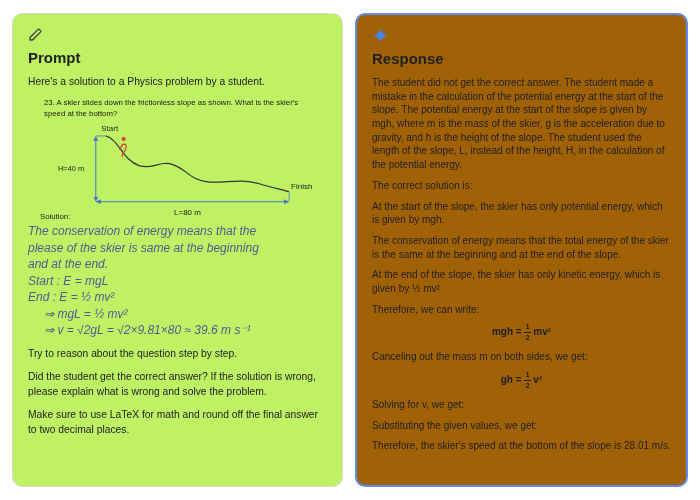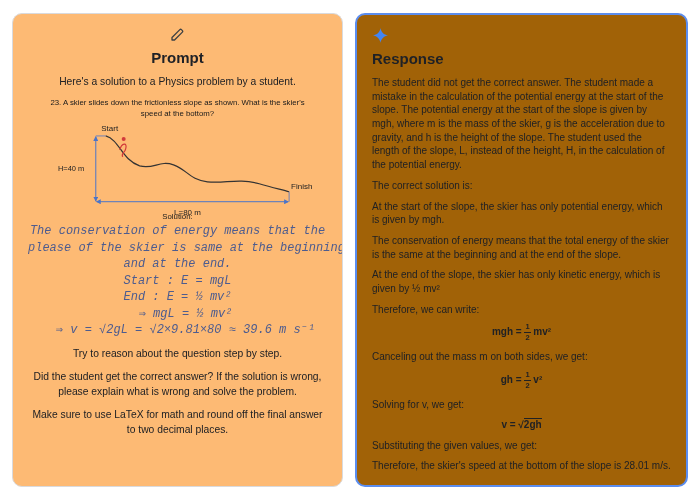--- a/index.html
+++ b/index.html
@@ -1,28 +1,28 @@
 <!DOCTYPE html>
 <html><head>
 <meta charset="utf-8">
 <style>
   html,body{margin:0;padding:0;background:#fff;font-family:"Liberation Sans",sans-serif;color:#202124;}
   .page{width:700px;height:500px;box-sizing:border-box;display:flex;gap:12px;padding:13px 12px;}
   .card{flex:1;box-sizing:border-box;border-radius:10px;padding:11px 15px;overflow:hidden;}
-  .prompt-card{border:1px solid #d9dadd;background:#fdba74;text-align:center;}
+  .prompt-card{border:1px solid #d9dadd;background:#bef264;}
   .response-card{border:2px solid #5b8def;background:#a16207;}
   .icon-row{height:18px;margin:1px 0 5px;}
   h2{font-size:15px;margin:0 0 9px;font-weight:700;color:#1f2126;}
   .body{font-size:10.3px;line-height:1.4;margin:0 0 9px;}
   .instructions p{font-size:10.3px;line-height:1.4;margin:0 0 9px;}
   .problem{margin:2px 0 8px;}
   .q{font-size:7.8px;color:#1a1a1a;margin:0 16px 1px;line-height:1.35;}
   svg.diagram{display:block;width:100%;height:auto;}
   .sol{font-size:7.8px;margin:-8px 12px 2px;color:#1a1a1a;}
-  .hand{font-family:Liberation Mono, monospace;font-style:italic;color:#4d5c8f;font-size:12px;line-height:1.38;}
+  .hand{font-family:Liberation Sans, sans-serif;font-style:italic;color:#4d5c8f;font-size:12px;line-height:1.38;}
   .hand div{white-space:nowrap;}
   .hand .indent{padding-left:16px;}
   .blocks p{font-size:10px;line-height:1.37;margin:0 0 7px;}
   .eq{font-size:10px;font-weight:700;text-align:center;margin:2px 0 9px;}
   .frac{display:inline-block;vertical-align:-5px;text-align:center;line-height:1;}
   .frac .num{display:block;font-size:7.5px;border-bottom:1px solid #202124;padding:0 1px 1px;}
   .frac .den{display:block;font-size:7.5px;padding-top:1px;}
   .sqrt-bar{border-top:1px solid #202124;}
 </style>
 </head>
@@ -97,19 +97,18 @@
         <p>The student did not get the correct answer. The student made a mistake in the calculation of the potential energy at the start of the slope. The potential energy at the start of the slope is given by mgh, where m is the mass of the skier, g is the acceleration due to gravity, and h is the height of the slope. The student used the length of the slope, L, instead of the height, H, in the calculation of the potential energy.</p>
         <p>The correct solution is:</p>
         <p>At the start of the slope, the skier has only potential energy, which is given by mgh.</p>
         <p>The conservation of energy means that the total energy of the skier is the same at the beginning and at the end of the slope.</p>
         <p>At the end of the slope, the skier has only kinetic energy, which is given by ½ mv²</p>
         <p>Therefore, we can write:</p>
         <div class="eq">mgh = <span class="frac"><span class="num">1</span><span class="den">2</span></span> mv²</div>
         <p>Canceling out the mass m on both sides, we get:</p>
         <div class="eq">gh = <span class="frac"><span class="num">1</span><span class="den">2</span></span> v²</div>
         <p>Solving for v, we get:</p>
-        <div class="eq">v = √<span class="sqrt-bar">2gh</span></div>
         <p>Substituting the given values, we get:</p>
         <p>Therefore, the skier's speed at the bottom of the slope is 28.01 m/s.</p>
       </div>
   </section>
 
 </div>
 
 </body></html>

